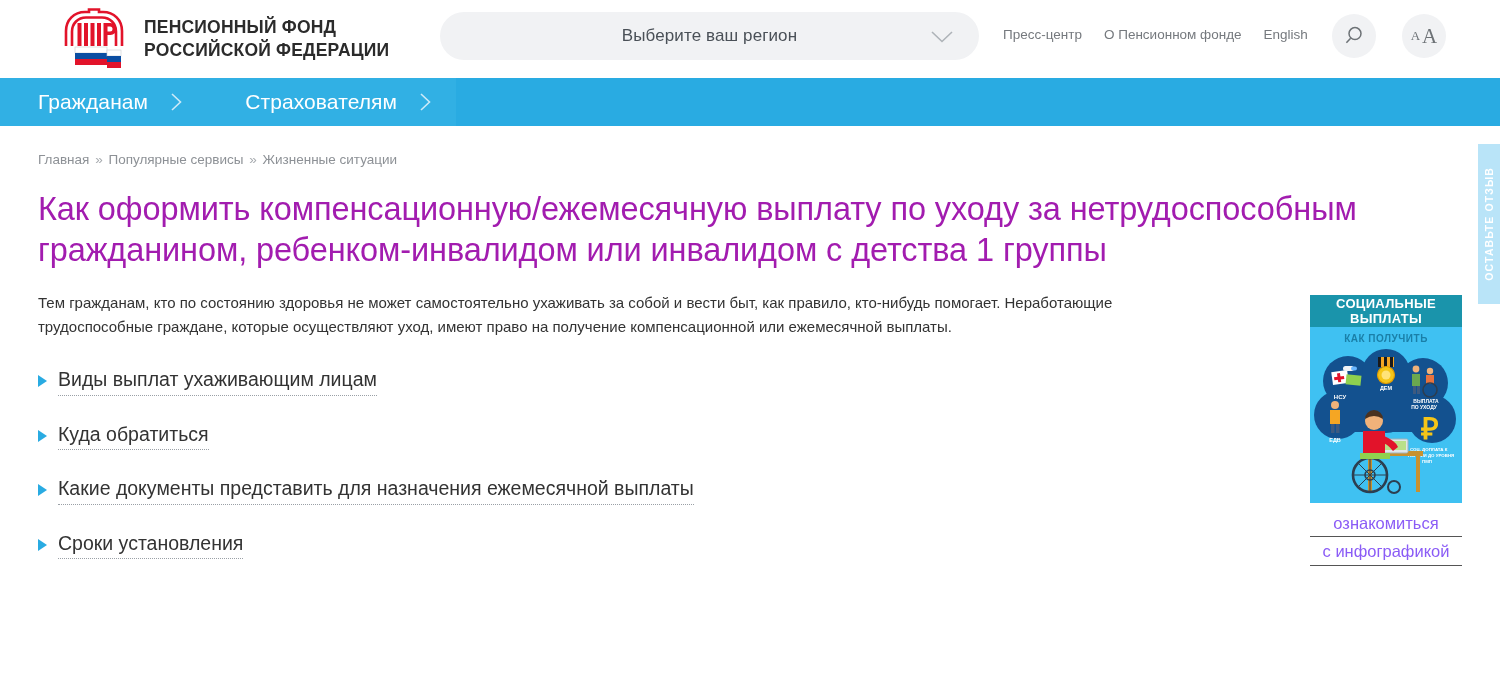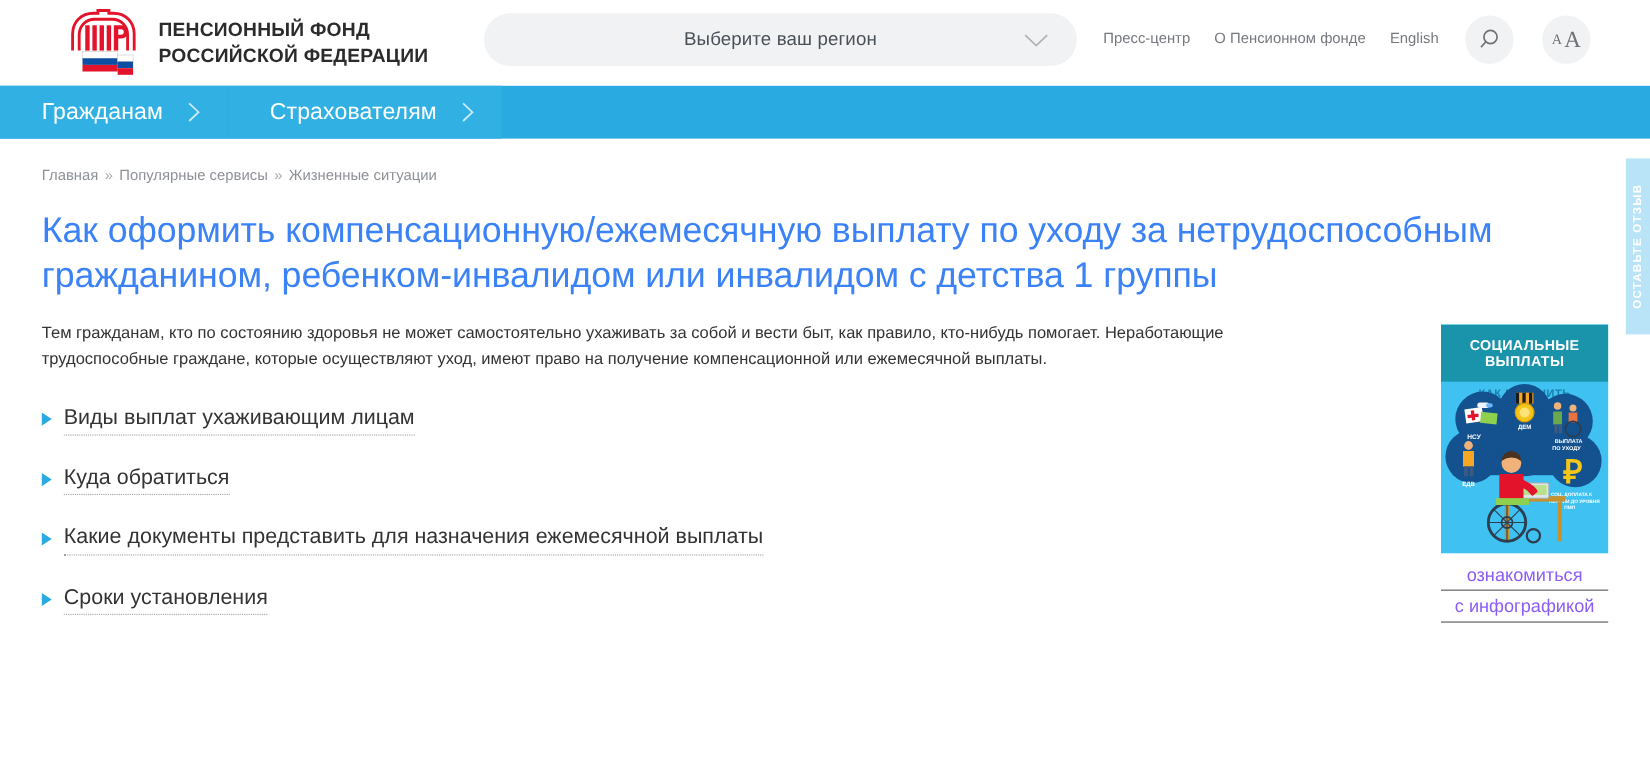--- a/index.html
+++ b/index.html
@@ -140,21 +140,21 @@
   .crumb-sep { color: #a7abaf; padding: 0 2px; }
   .crumb-current { color: #8d9196; }
 
   
   .page-title {
     margin: 22px 38px 0 38px;
     max-width: 1400px;
     font-size: 32.5px;
     line-height: 1.26;
     font-weight: normal;
-    color: #3b82f6;
+    color: #a21caf;
     letter-spacing: -0.1px;
   }
 
   
   .content {
     display: flex;
     margin-top: 20px;
     padding: 0 38px;
     align-items: flex-start;
   }
@@ -201,21 +201,21 @@
   }
   .info-card {
     width: 152px;
     height: 208px;
     background: #3fc1f2;
     position: relative;
     overflow: hidden;
   }
   .info-head {
     background: #1a94ab;
-    height: 52px;
+    height: 32px;
     display: flex;
     flex-direction: column;
     align-items: center;
     justify-content: center;
     padding-top: 2px;
   }
   .info-head span {
     color: #ffffff;
     font-size: 13px;
     font-weight: bold;

